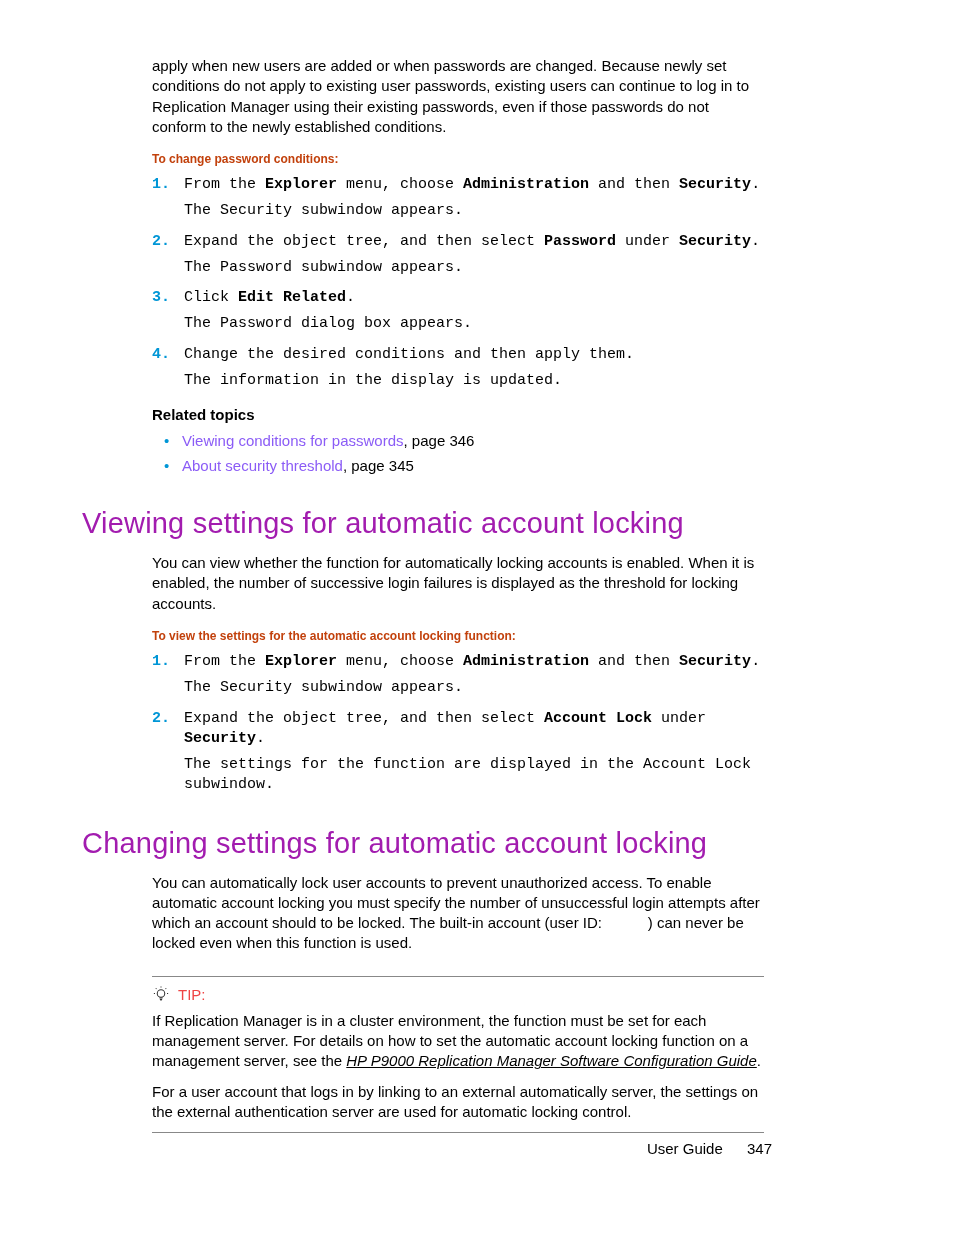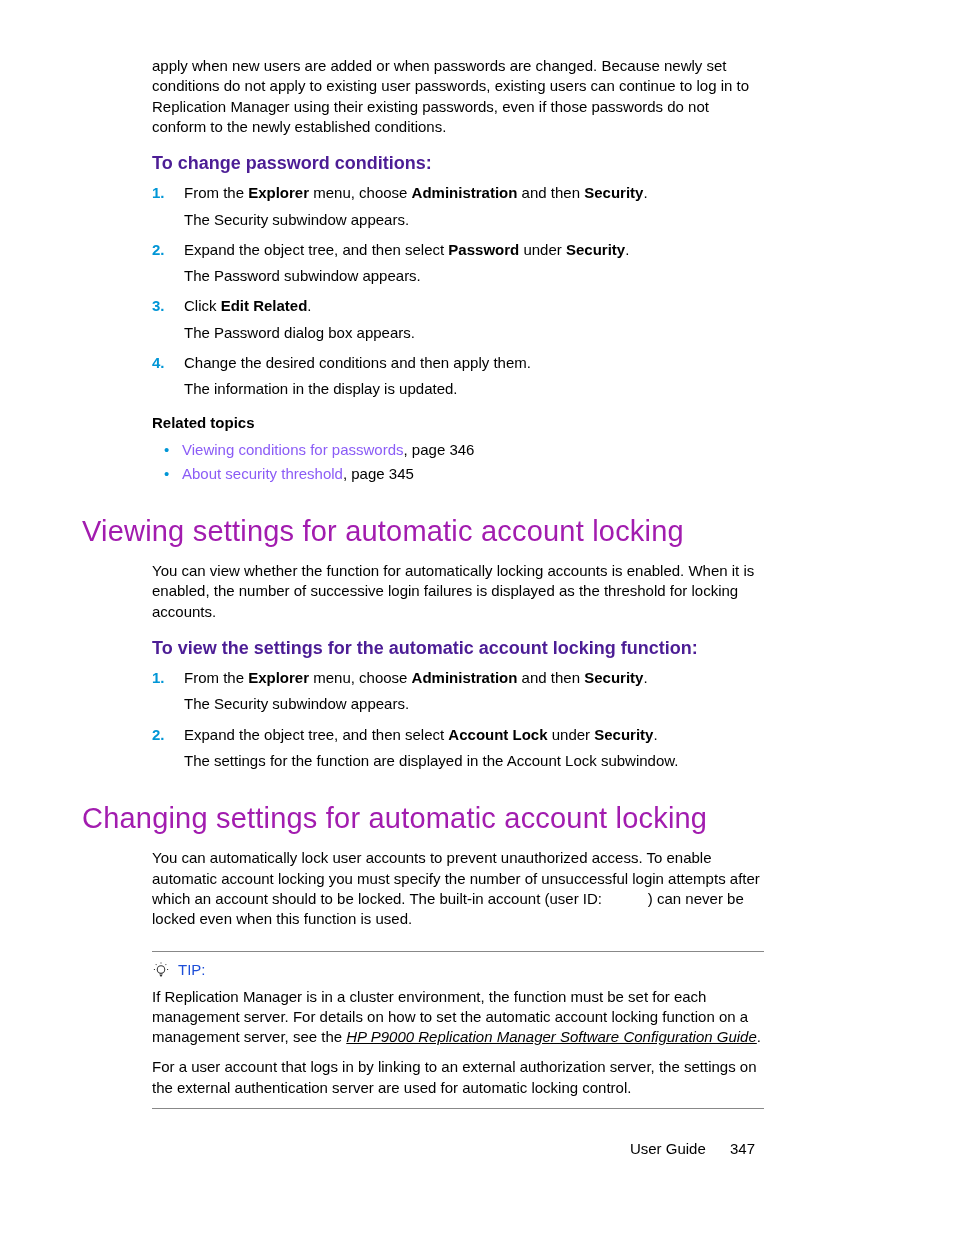--- a/index.html
+++ b/index.html
@@ -16,23 +16,23 @@
   .page {
     box-sizing: border-box;
     width: 884px;
     min-height: 1235px;
     padding: 56px 120px 60px 82px;
     position: relative;
   }
   .body-indent { margin-left: 70px; }
   .p { margin: 0 0 6px 0; }
   .boldblue {
-    color: #4c1d95;
+    color: #c2410c;
     font-weight: bold;
-    font-size: 18px;
+    font-size: 12px;
     margin: 14px 0 8px 0;
   }
   .h2 {
     font-family: Arial, Helvetica, sans-serif;
     font-weight: 300;
     color: #a21caf;
     font-size: 29px;
     margin: 28px 0 10px 0;
     letter-spacing: 0.2px;
   }
@@ -40,20 +40,21 @@
     list-style: none;
     padding: 0;
     margin: 0;
     counter-reset: step;
   }
   ol.steps > li {
     counter-increment: step;
     margin: 0 0 10px 0;
     padding-left: 32px;
     position: relative;
+    font-family: Liberation Mono, monospace;
   }
   ol.steps > li::before {
     content: counter(step) ".";
     position: absolute;
     left: 0;
     top: 0;
     color: #0096d6;
     font-weight: bold;
   }
   .sub { margin-top: 6px; }
@@ -88,28 +89,28 @@
   }
   .tipblock { margin: 22px 0 0 70px; }
   .tip-row {
     display: flex;
     align-items: center;
     gap: 8px;
     margin: 8px 0 6px 0;
     color: #0096d6;
     font-size: 15px;
   }
-  .tip-row .label { color: #1d4ed8; }
+  .tip-row .label { color: #ef4444; }
   .tip-icon svg { display: block; }
   .tip-p { margin: 4px 0 10px 0; }
   em.i { font-style: italic; text-decoration: underline; }
   .footer {
     position: absolute;
     bottom: 76px;
-    right: 129px;
+    right: 112px;
     font-size: 15px;
   }
   .footer .num { margin-left: 20px; }
 </style>
 </head>
 <body>
 
 <div class="page">
 
   <div class="body-indent">
@@ -182,21 +183,21 @@
           <line x1="19" y1="3" x2="18" y2="4"></line>
           <line x1="10" y1="16" x2="14" y2="16"></line>
           <line x1="10.5" y1="18" x2="13.5" y2="18"></line>
         </svg>
       </span>
       <span class="label">TIP:</span>
     </div>
     <p class="tip-p">
       <span>If Replication Manager is in a cluster environment, the function must be set for each management server. For details on how to set the automatic account locking function on a management server, see the </span><em class="i">HP P9000 Replication Manager Software Configuration Guide</em><span>.</span>
     </p>
-    <p class="tip-p">For a user account that logs in by linking to an external authorization server, the settings on the external authentication server are used for automatic locking control.</p>
+    <p class="tip-p">For a user account that logs in by linking to an external automatically server, the settings on the external authentication server are used for automatic locking control.</p>
     <hr class="hr">
   </div>
 
   <div class="footer">
     <span>User Guide</span>
     <span class="num">347</span>
   </div>
 
 </div>
 

